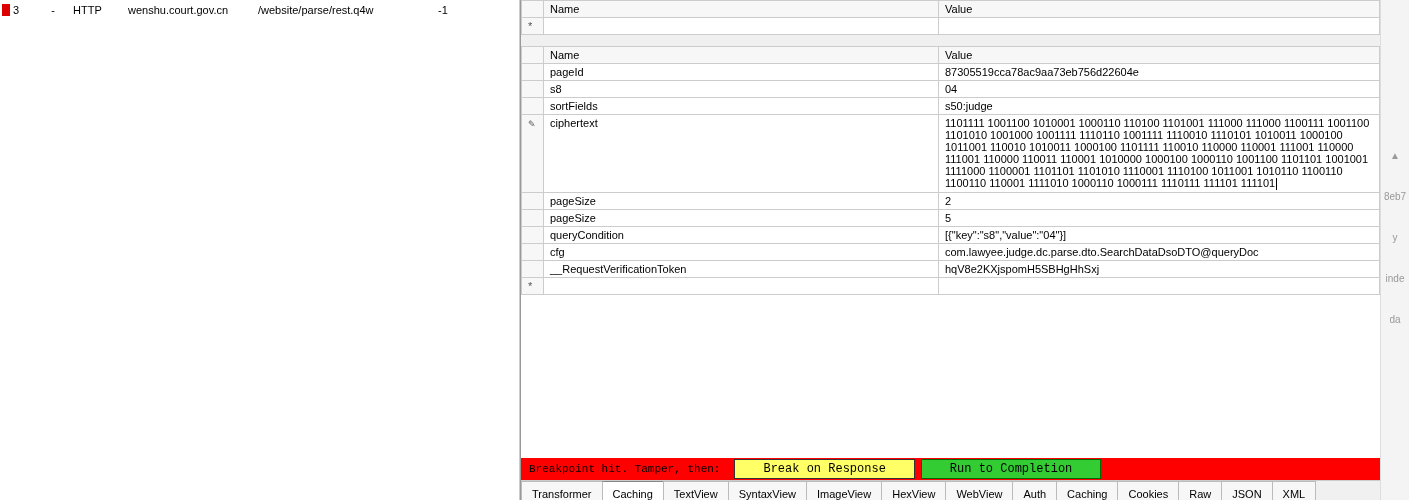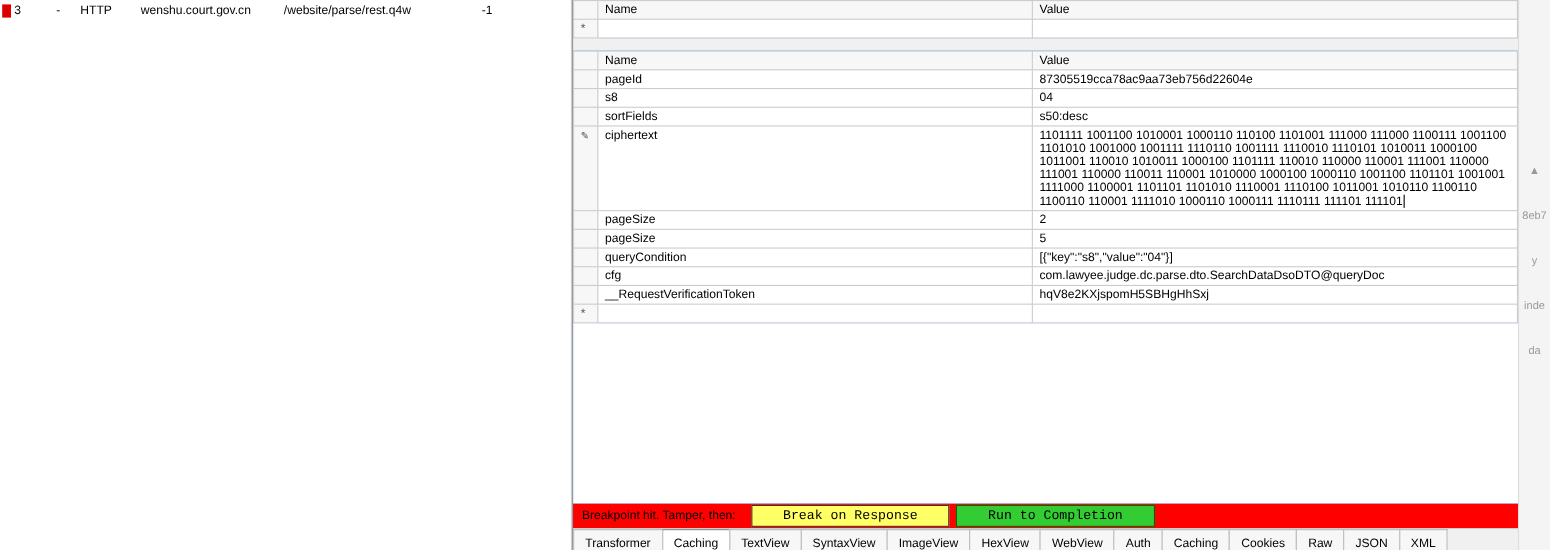--- a/index.html
+++ b/index.html
@@ -40,21 +40,21 @@
   .col-dash { width: 40px; text-align: center; }
   .col-proto { width: 55px; }
   .col-host { width: 130px; }
   .col-path { width: 180px; }
   .col-res { flex: 1; }
   .right-pane {
     flex: 1;
     display: flex;
     flex-direction: column;
     border-left: 1px solid #999;
-    background: #3b82f6;
+    background: #bef264;
   }
   .param-grid {
     width: 100%;
     border-collapse: collapse;
     background: #fff;
     table-layout: fixed;
   }
   .param-grid th, .param-grid td {
     border: 1px solid #ccc;
     padding: 2px 6px;
@@ -82,21 +82,21 @@
   }
   .filler { flex: 1; background: #fff; }
   .breakpoint-bar {
     background: #ff0000;
     display: flex;
     align-items: center;
     padding: 2px 4px;
     gap: 6px;
     height: 22px;
   }
-  .bp-text { color: #000; font-size: 11px; margin-right: 8px; padding-left:4px;}
+  .bp-text { color: #000; font-size: 11px; margin-right: 8px; padding-left:4px;font-family:Liberation Mono, monospace;}
   .bp-btn {
     font-size: 12px;
     padding: 2px 28px;
     border: 1px solid #333;
     cursor: pointer;
     font-family: Liberation Mono, monospace;
   }
   .btn-yellow { background: #ffff66; }
   .btn-green { background: #33cc33; color: #000; border: 1px solid #060;}
   .choose-box {
@@ -214,21 +214,21 @@
           <td>87305519cca78ac9aa73eb756d22604e</td>
         </tr>
         <tr>
           <td class="rowhead"></td>
           <td>s8</td>
           <td>04</td>
         </tr>
         <tr>
           <td class="rowhead"></td>
           <td>sortFields</td>
-          <td>s50:desc</td>
+          <td>s50:judge</td>
         </tr>
         <tr>
           <td class="rowhead"><span class="edit-icon">✎</span></td>
           <td>ciphertext</td>
           <td><span class="cursor-caret">1101111 1001100 1010001 1000110 110100 1101001 111000 111000 1100111 1001100 1101010 1001000 1001111 1110110 1001111 1110010 1110101 1010011 1000100 1011001 110010 1010011 1000100 1101111 110010 110000 110001 111001 110000 111001 110000 110011 110001 1010000 1000100 1000110 1001100 1101101 1001001 1111000 1100001 1101101 1101010 1110001 1110100 1011001 1010110 1100110 1100110 110001 1111010 1000110 1000111 1110111 111101 111101</span></td>
         </tr>
         <tr>
           <td class="rowhead"></td>
           <td>pageSize</td>
           <td>2</td>

